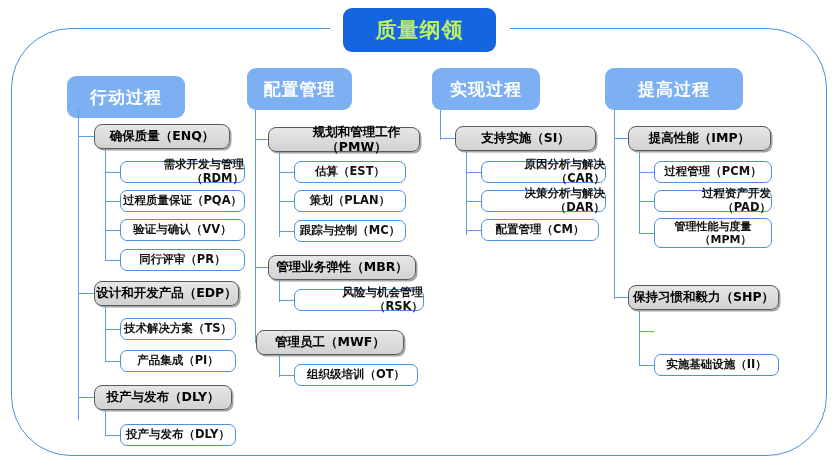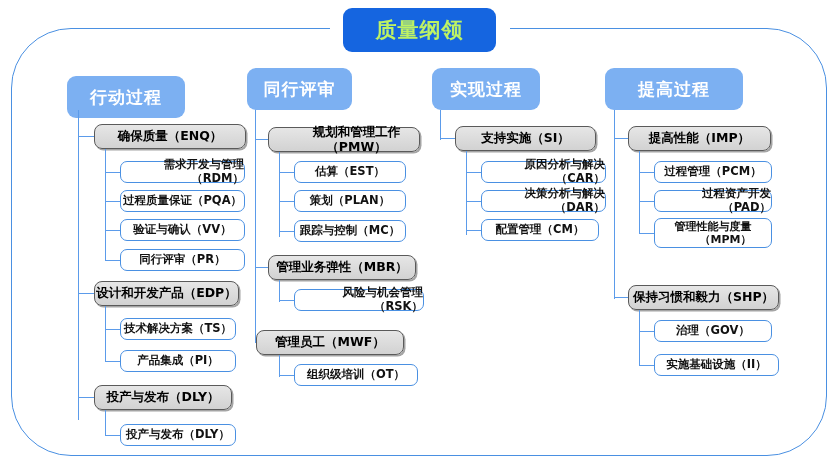--- a/index.html
+++ b/index.html
@@ -130,21 +130,21 @@
   <div class="outer-frame"></div>
   <div class="frame-gap" style="left:330px; width:180px;"></div>
 
   <div class="root-title">质量纲领</div>
 
   <div class="col-header" style="left:67px; top:76px; width:118px;">行动过程</div>
 
   <div class="conn-v" style="left:78px; top:110px; height:310px;"></div>
 
   <div class="conn-h" style="left:78px; top:136px; width:16px;"></div>
-  <div class="group-node" style="left:94px; top:124px; width:152px; height:25px;">确保质量（ENQ）</div>
+  <div class="group-node" style="left:94px; top:124px; width:136px; height:25px;">确保质量（ENQ）</div>
   <div class="conn-v" style="left:105px; top:149px; height:112px;"></div>
   <div class="conn-h" style="left:105px; top:172px; width:15px;"></div>
   <div class="leaf-node" style="left:120px; top:161px; width:125px; height:22px;">需求开发与管理（RDM）</div>
   <div class="conn-h" style="left:105px; top:201px; width:15px;"></div>
   <div class="leaf-node" style="left:120px; top:190px; width:125px; height:22px;">过程质量保证（PQA）</div>
   <div class="conn-h" style="left:105px; top:230px; width:15px;"></div>
   <div class="leaf-node" style="left:120px; top:219px; width:125px; height:22px;">验证与确认（VV）</div>
   <div class="conn-h" style="left:105px; top:260px; width:15px;"></div>
   <div class="leaf-node" style="left:120px; top:249px; width:125px; height:22px;">同行评审（PR）</div>
 
@@ -155,21 +155,21 @@
   <div class="leaf-node" style="left:120px; top:318px; width:116px; height:22px;">技术解决方案（TS）</div>
   <div class="conn-h" style="left:105px; top:361px; width:15px;"></div>
   <div class="leaf-node" style="left:120px; top:350px; width:116px; height:22px;">产品集成（PI）</div>
 
   <div class="conn-h" style="left:78px; top:397px; width:16px;"></div>
   <div class="group-node" style="left:94px; top:385px; width:138px; height:25px;">投产与发布（DLY）</div>
   <div class="conn-v" style="left:105px; top:410px; height:26px;"></div>
   <div class="conn-h" style="left:105px; top:435px; width:15px;"></div>
   <div class="leaf-node" style="left:120px; top:424px; width:116px; height:22px;">投产与发布（DLY）</div>
 
-  <div class="col-header" style="left:247px; top:68px; width:105px;">同行评审</div>
+  <div class="col-header" style="left:247px; top:68px; width:105px;">配置管理</div>
 
   <div class="conn-v" style="left:255px; top:110px; height:233px;"></div>
 
   <div class="conn-h" style="left:255px; top:139px; width:13px;"></div>
   <div class="group-node" style="left:268px; top:127px; width:152px; height:25px;padding-left:25px;">规划和管理工作（PMW）</div>
   <div class="conn-v" style="left:279px; top:152px; height:85px;"></div>
   <div class="conn-h" style="left:279px; top:172px; width:15px;"></div>
   <div class="leaf-node" style="left:294px; top:161px; width:112px; height:22px;">估算（EST）</div>
   <div class="conn-h" style="left:279px; top:201px; width:15px;"></div>
   <div class="leaf-node" style="left:294px; top:190px; width:112px; height:22px;">策划（PLAN）</div>
@@ -213,17 +213,16 @@
   <div class="conn-h" style="left:639px; top:201px; width:15px;"></div>
   <div class="leaf-node" style="left:654px; top:190px; width:118px; height:22px;">过程资产开发（PAD）</div>
   <div class="conn-h" style="left:639px; top:233px; width:15px;"></div>
   <div class="leaf-node two-line" style="left:654px; top:218px; width:118px; height:30px; white-space:pre-line;">管理性能与度量
 （MPM）</div>
 
   <div class="conn-h" style="left:614px; top:297px; width:14px;"></div>
   <div class="group-node" style="left:628px; top:285px; width:151px; height:25px;">保持习惯和毅力（SHP）</div>
   <div class="conn-v" style="left:639px; top:310px; height:56px;"></div>
   <div class="conn-h" style="left:639px; top:331px; width:15px;"></div>
-  <div class="leaf-node" style="left:654px; top:320px; width:118px; height:22px;">治理（GOV）</div>
   <div class="conn-h" style="left:639px; top:365px; width:15px;"></div>
   <div class="leaf-node" style="left:654px; top:354px; width:125px; height:22px;">实施基础设施（II）</div>
 
 </div>
 
 </body></html>

